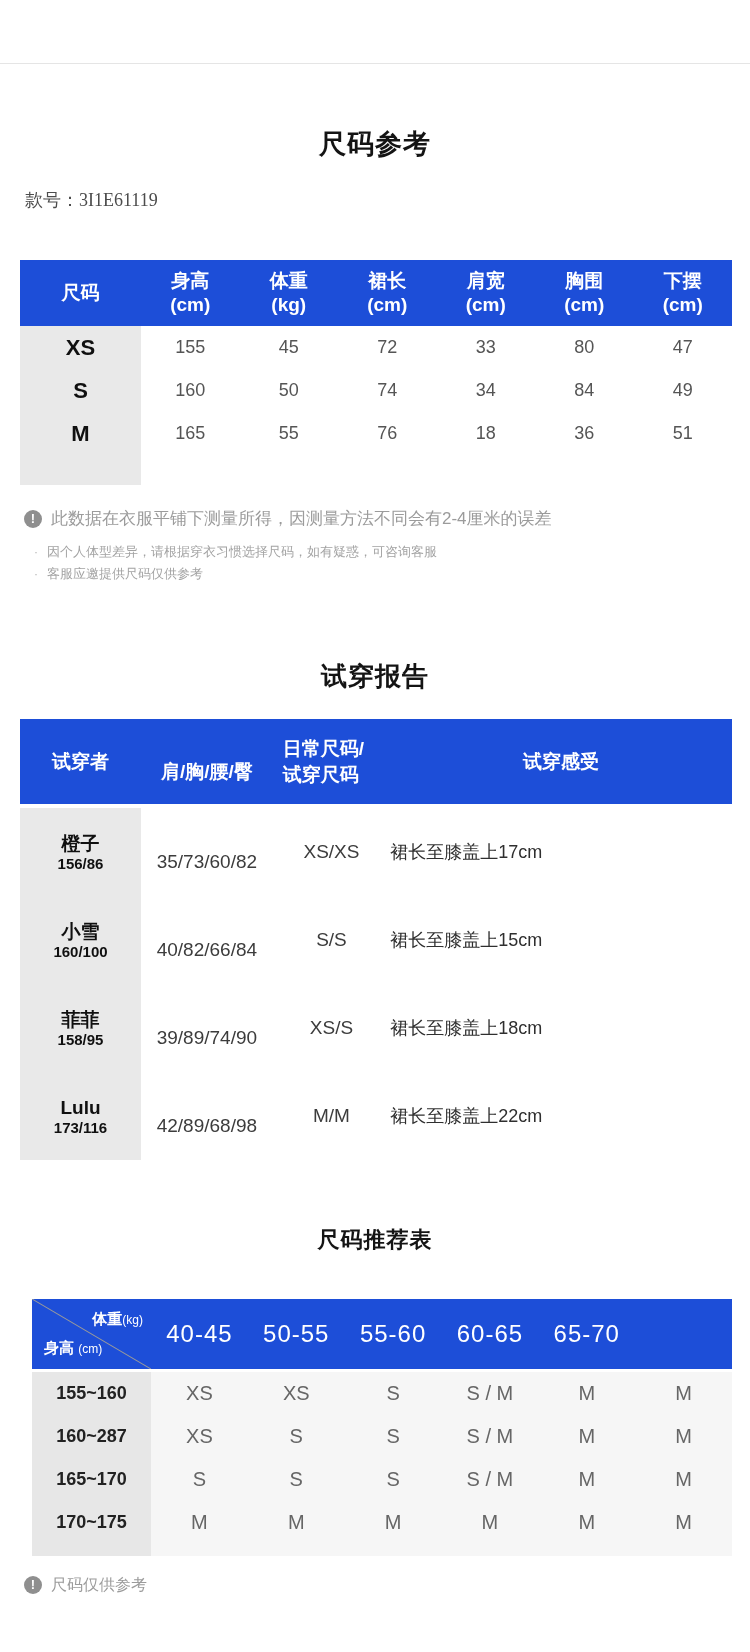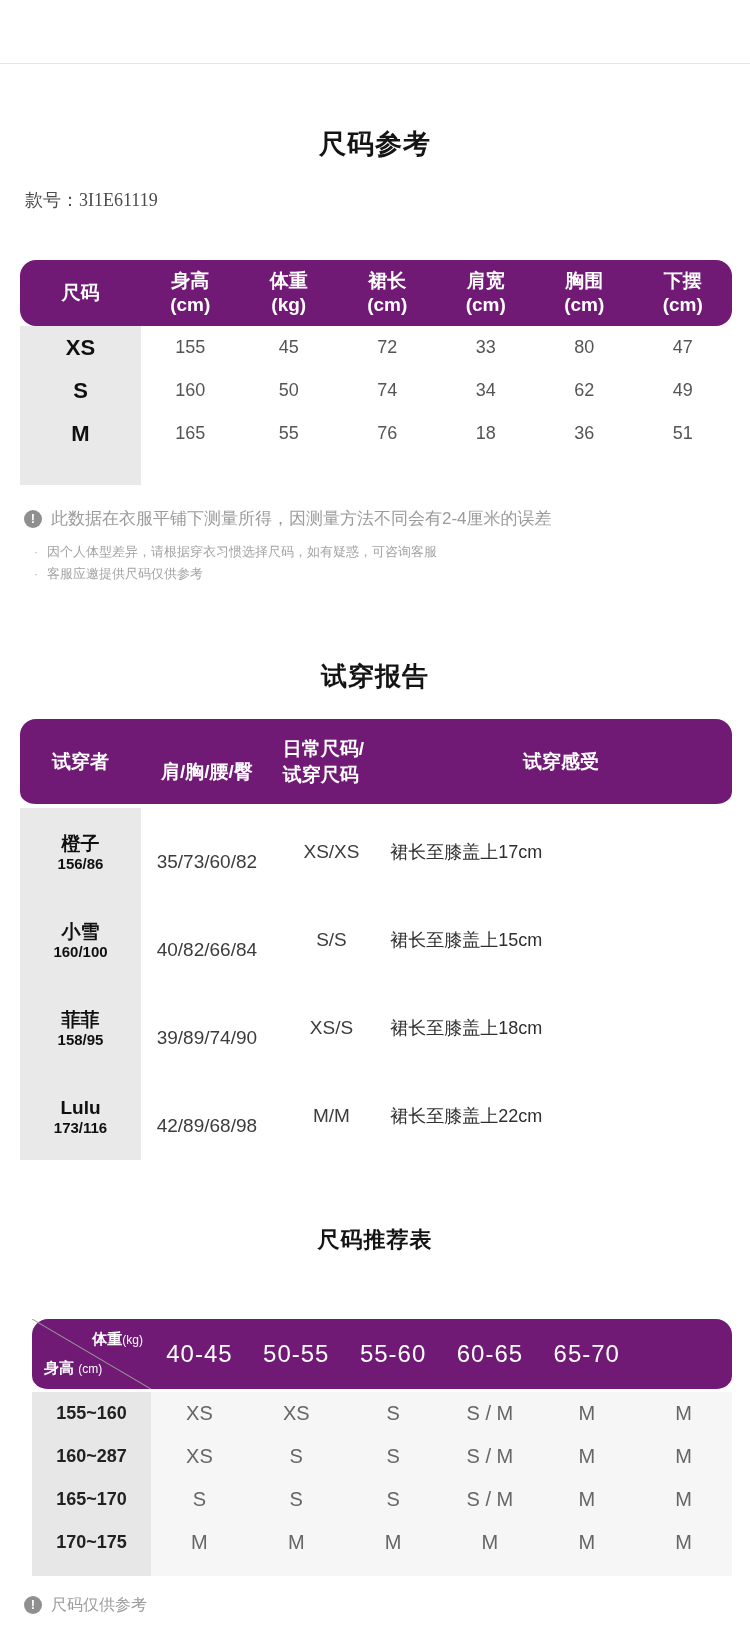--- a/index.html
+++ b/index.html
@@ -6,21 +6,21 @@
   .page{width:750px;height:1652px;overflow:hidden;background:#fff;
         font-family:"Liberation Sans","DejaVu Sans",sans-serif;color:#333;}
   .top-space{height:63px;border-bottom:1px solid #e5e5e5;}
   .sec-title{margin:0;text-align:center;font-weight:700;color:#141414;letter-spacing:1px;}
   .t1-title{font-size:27px;line-height:32px;margin-top:64px;}
   .t2-title{font-size:26px;line-height:31px;margin-top:76px;}
   .t3-title{font-size:22px;line-height:31px;margin-top:64px;}
   .style-no{margin:30px 0 0 25px;font-size:18px;line-height:21px;color:#4c4c4c;font-family:Liberation Serif, serif;}
 
   .tbl{margin-left:20px;margin-right:18px;}
-  .t-head{display:flex;background:#701a75;color:#fff;border-radius:16px;}
+  .t-head{display:flex;background:#1d4ed8;color:#fff;}
   .cell{display:flex;flex-direction:column;align-items:center;justify-content:center;
         box-sizing:border-box;text-align:center;}
   .row{display:flex;}
 
   
   .t1{margin-top:49px;}
   .t1 .t-head{height:66px;}
   .t1 .col-size{width:17%;}
   .t1 .col{width:13.8333%;}
   .t1 .t-head .cell{font-weight:700;font-size:19px;line-height:24px;}
@@ -50,21 +50,21 @@
   .col-f4{width:48%;}
   .t2 .t-head .col-f3{align-items:flex-start;padding-left:10px;text-align:left;}
   .t2 .row{height:88px;}
   .fitter-name{font-size:19px;font-weight:700;color:#101010;line-height:23px;}
   .fitter-stats{font-size:15px;font-weight:700;color:#101010;line-height:18px;}
   .t2 .meas{font-size:19px;color:#3c3c3c;}
   .t2 .sizes{font-size:19px;color:#3c3c3c;}
   .t2 .feel{align-items:flex-start;text-align:left;font-size:18px;color:#2f2f2f;}
 
   
-  .t3{margin-top:64px;padding-left:12px;}
+  .t3{margin-top:44px;padding-left:12px;}
   .t3 .t-head{height:70px;border-bottom:3px solid #fff;}
   .t3 .col-size{width:17%;}
   .t3 .col{width:13.8333%;}
   .t3 .t-head .col{font-size:24px;font-weight:400;letter-spacing:1px;}
   .corner{position:relative;}
   .corner svg{position:absolute;left:0;top:0;width:100%;height:100%;}
   .corner .wt{position:absolute;top:11px;right:8px;font-size:15px;font-weight:700;}
   .corner .ht{position:absolute;bottom:11px;left:12px;font-size:15px;font-weight:700;}
   .corner .unit{font-size:12px;font-weight:400;}
   .t3 .row{height:43px;background:#f6f6f6;}
@@ -120,21 +120,21 @@
       <div class="cell col val">33</div>
       <div class="cell col val">80</div>
       <div class="cell col val">47</div>
     </div>
     <div class="row">
       <div class="cell col-size size-bg size-cell">S</div>
       <div class="cell col val">160</div>
       <div class="cell col val">50</div>
       <div class="cell col val">74</div>
       <div class="cell col val">34</div>
-      <div class="cell col val">62</div>
+      <div class="cell col val">84</div>
       <div class="cell col val">49</div>
     </div>
     <div class="row">
       <div class="cell col-size size-bg size-cell">M</div>
       <div class="cell col val">165</div>
       <div class="cell col val">55</div>
       <div class="cell col val">76</div>
       <div class="cell col val">18</div>
       <div class="cell col val">36</div>
       <div class="cell col val">51</div>

